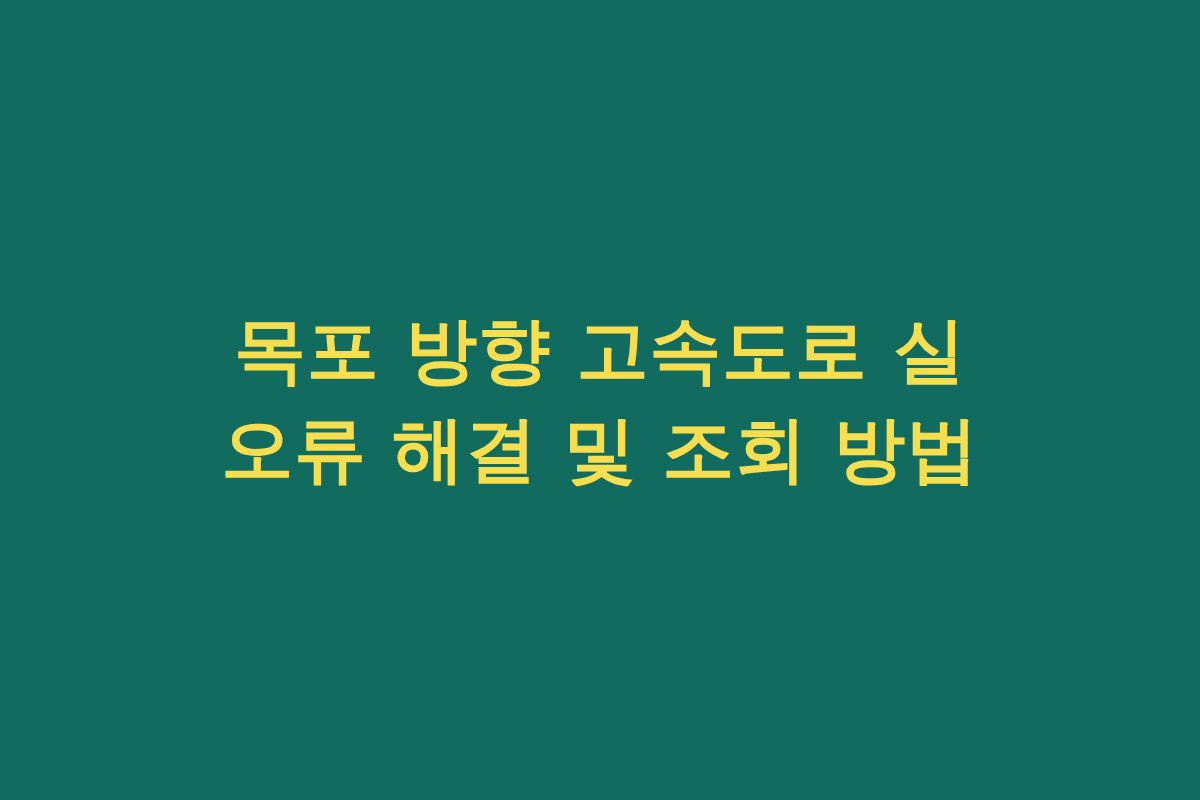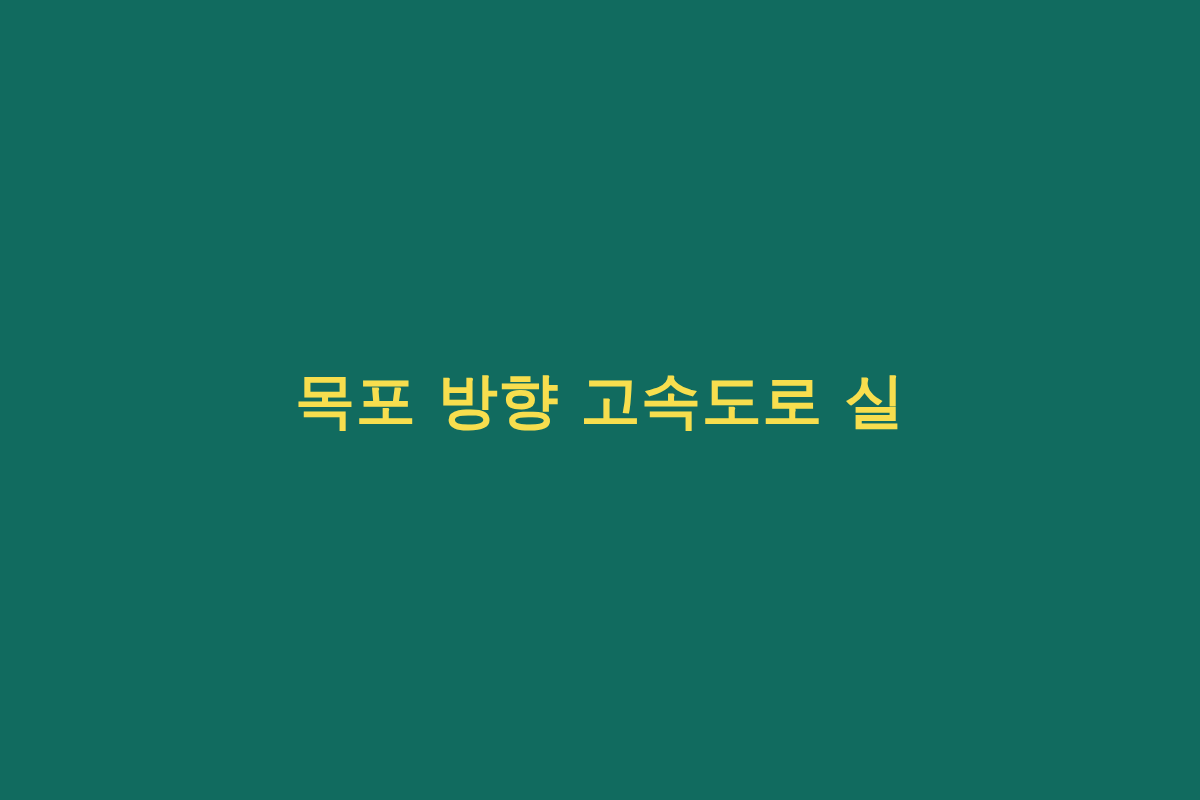--- a/index.html
+++ b/index.html
@@ -25,36 +25,37 @@
     background: #116B5F;
   }
 
   #headline {
     width: 1000px;
     margin: 0;
     padding: 0;
     text-align: center;
     font-family: "DejaVu Sans", "Liberation Sans", sans-serif;
     font-weight: 700;
-    font-size: 60px;
+    font-size: 72px;
     line-height: 1.38;
     letter-spacing: 0.01em;
     color: #F7DE4E;
     word-break: keep-all;
     white-space: normal;
     -webkit-font-smoothing: antialiased;
   }
 
   .line {
     display: block;
     white-space: nowrap;
   }
 </style>
 </head>
 <body>
 
 <div id="card" style="background: rgb(17, 107, 95);">
 
   <h1 id="headline" style="color: rgb(247, 222, 78);">
     <span class="line">목포 방향 고속도로 실</span>
+    <span class="line">오류 해결 및 조회 방법</span>
   </h1>
 
 </div>
 
 </body></html>

